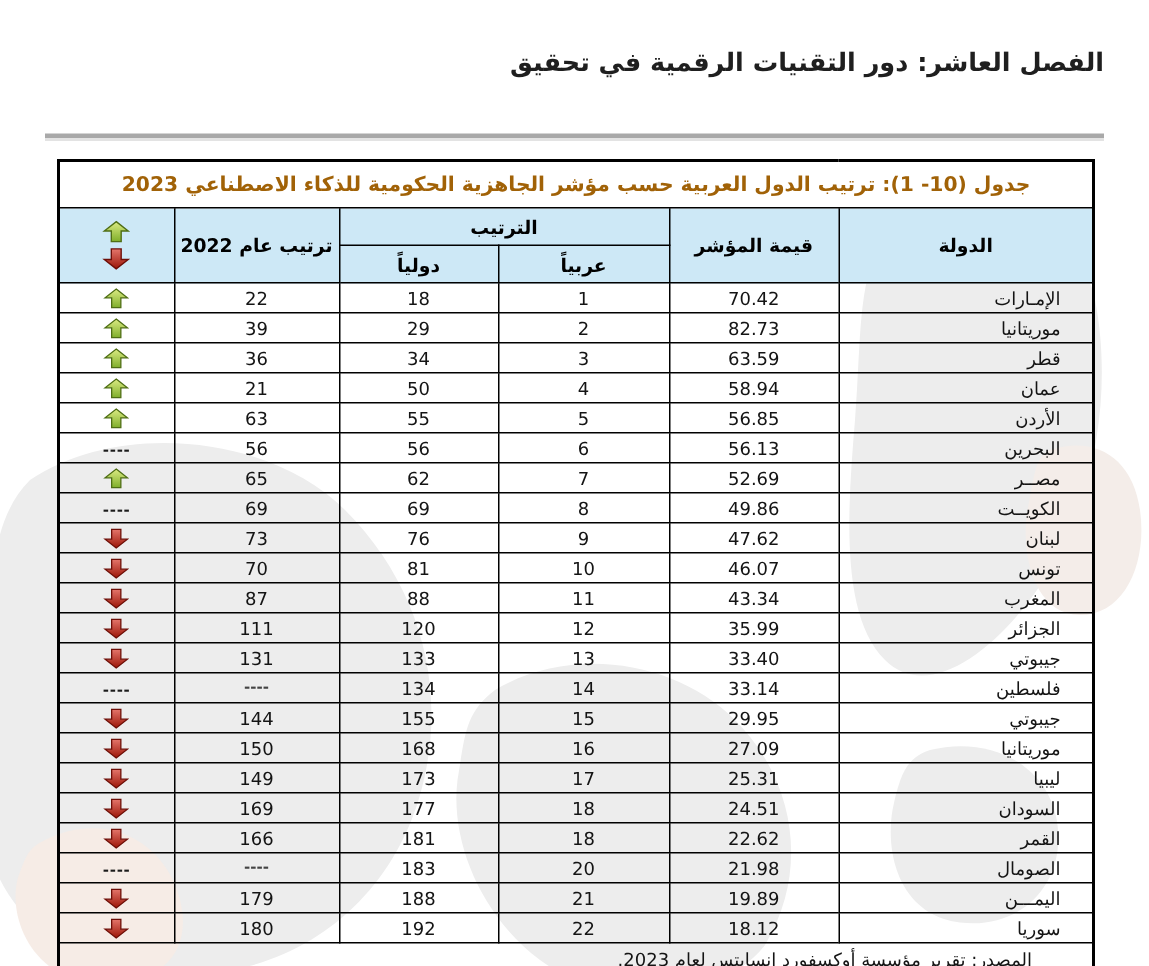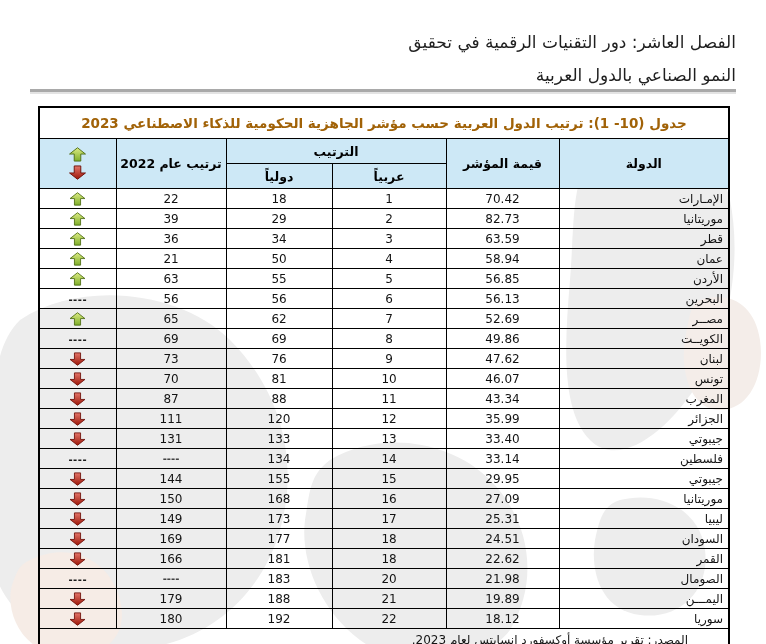--- a/index.html
+++ b/index.html
@@ -10,21 +10,21 @@
     color:#1a1a1a;
   }
   
   .wm{position:absolute;inset:0;z-index:0;}
   
   .content{position:absolute;inset:0;z-index:1;}
   
   .heading{
     position:absolute;top:26px;right:30px;width:460px;
     direction:rtl;text-align:right;
-    font-weight:normal;font-size:17px;line-height:33px;color:#1f1f1f;
+    font-weight:bold;font-size:17px;line-height:33px;color:#1f1f1f;
   }
   
   .rule{
     position:absolute;top:89px;left:30px;width:706px;height:3px;
     background:#a9a9a9;border-bottom:2px solid #e3e3e3;
   }
   
   .table-wrap{position:absolute;top:106px;left:38px;width:690px;}
   table{
     width:690px;border-collapse:collapse;direction:rtl;table-layout:fixed;
@@ -33,21 +33,21 @@
   td,th{border:1px solid #000;padding:0;background:transparent;vertical-align:middle;}
   .ttl{
     height:30px;text-align:center;font-weight:bold;font-size:13.5px;
     color:#a16207;background:transparent;
   }
   .hdr th{
     background:#cde8f6;color:#000;font-weight:bold;font-size:12.5px;height:24px;
     text-align:center;
   }
   tbody td{height:19px;font-size:12px;text-align:center;color:#141414;}
-  td.country{text-align:right;padding-right:5px;}
+  td.country{text-align:right;padding-right:21px;}
   td.trend .arrow{display:block;margin:0 auto;}
   .trend-hdr .arrow{display:block;margin:3px auto;}
   .dash{font-size:10px;font-weight:bold;letter-spacing:0.5px;color:#1b1b1b;display:inline-block;}
   .dash-val{font-size:10px;font-weight:bold;color:#444;}
   .src{
     height:21px;font-size:12px;text-align:right;padding-right:40px;color:#141414;
   }
 </style>
 </head>
 <body>
@@ -77,21 +77,20 @@
     </g>
     <path d="M30,560 C70,540 110,560 120,600 C130,640 100,660 60,655 C20,650 5,610 12,585 C18,568 20,565 30,560 Z" fill="#f6ece6"></path>
     <path d="M700,300 C730,290 755,305 760,340 C765,375 750,410 720,410 C690,410 680,370 685,340 C690,315 690,305 700,300 Z" fill="#f4ede9"></path>
   </svg>
 </div>
 
 <div class="content">
 
   <div class="heading">
     <div>الفصل العاشر: دور التقنيات الرقمية في تحقيق</div>
-    <div>النمو الصناعي بالدول العربية</div>
   </div>
 
   <div class="rule"></div>
 
   <div class="table-wrap">
     <table>
       <colgroup>
         <col style="width:170px">
           <col style="width:113px">
           <col style="width:114px">

